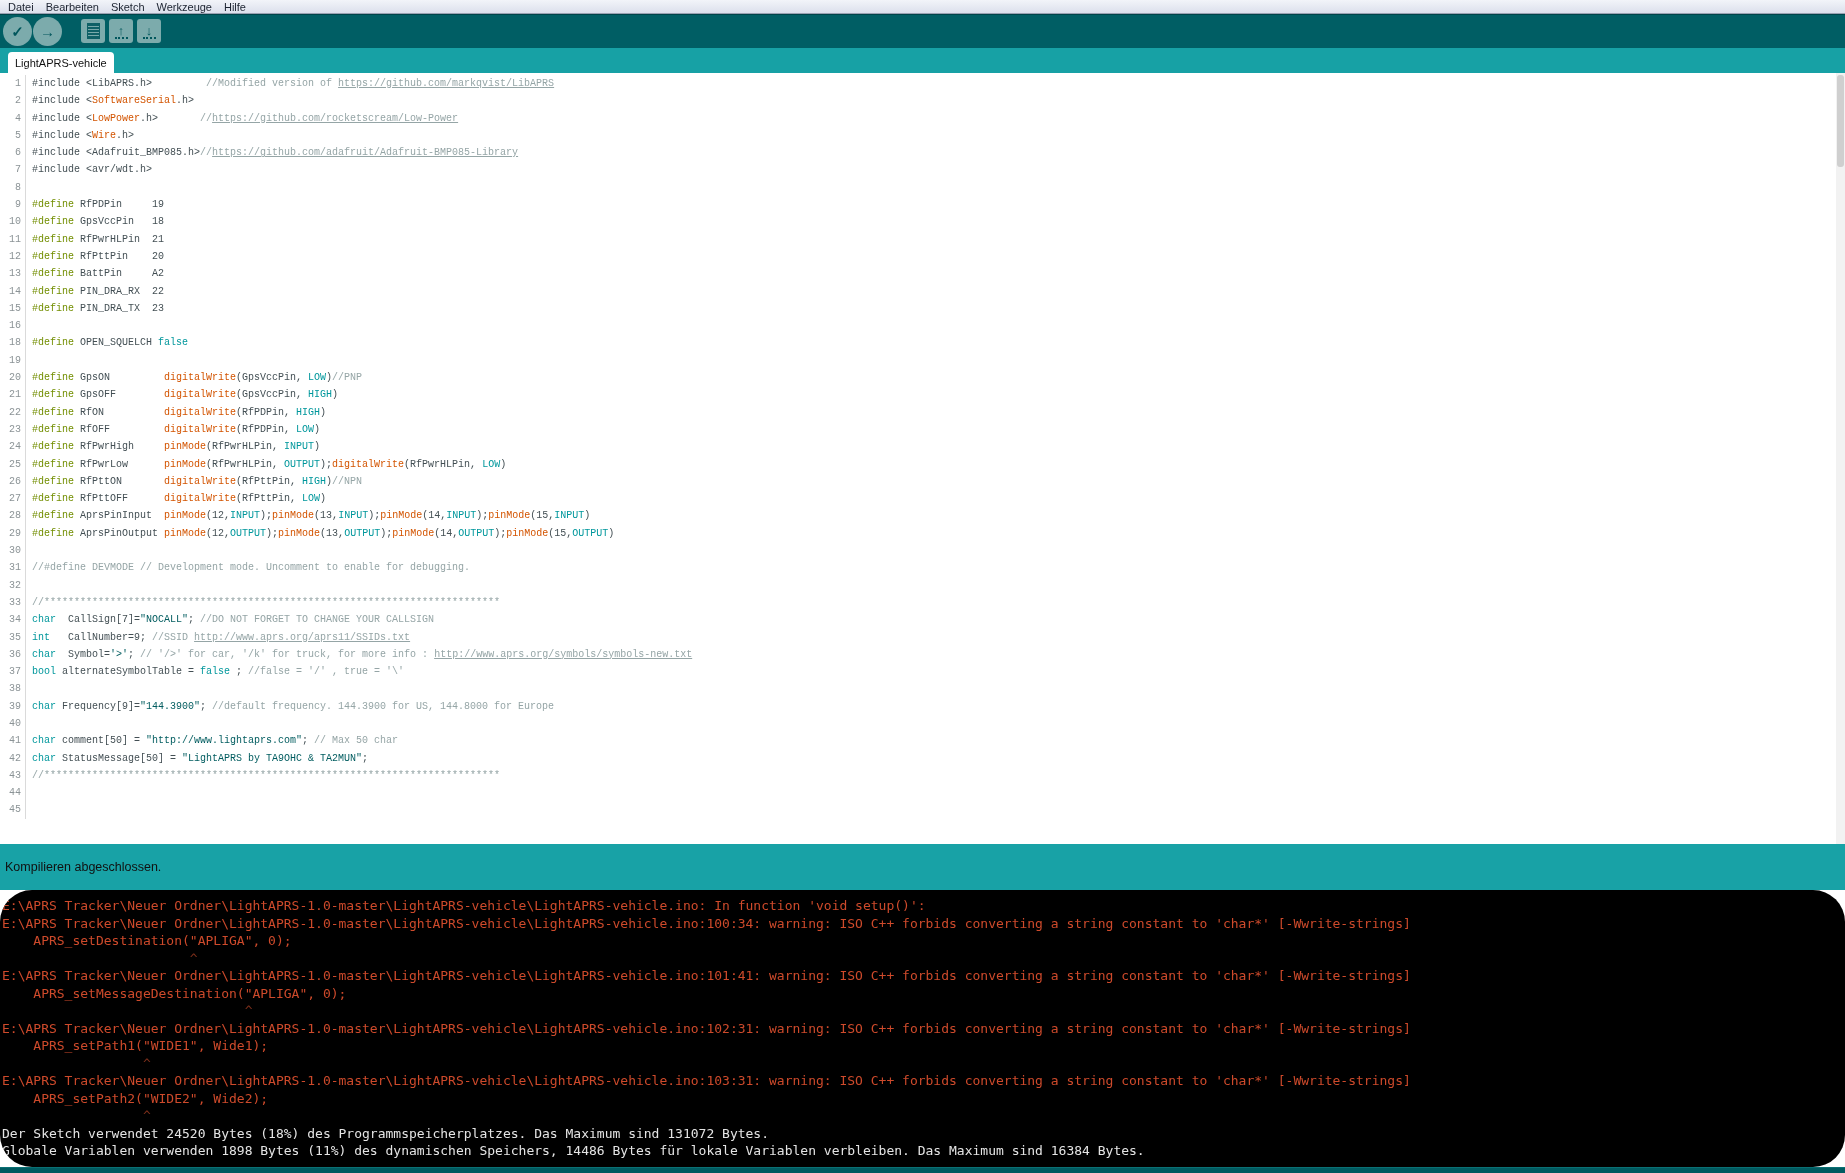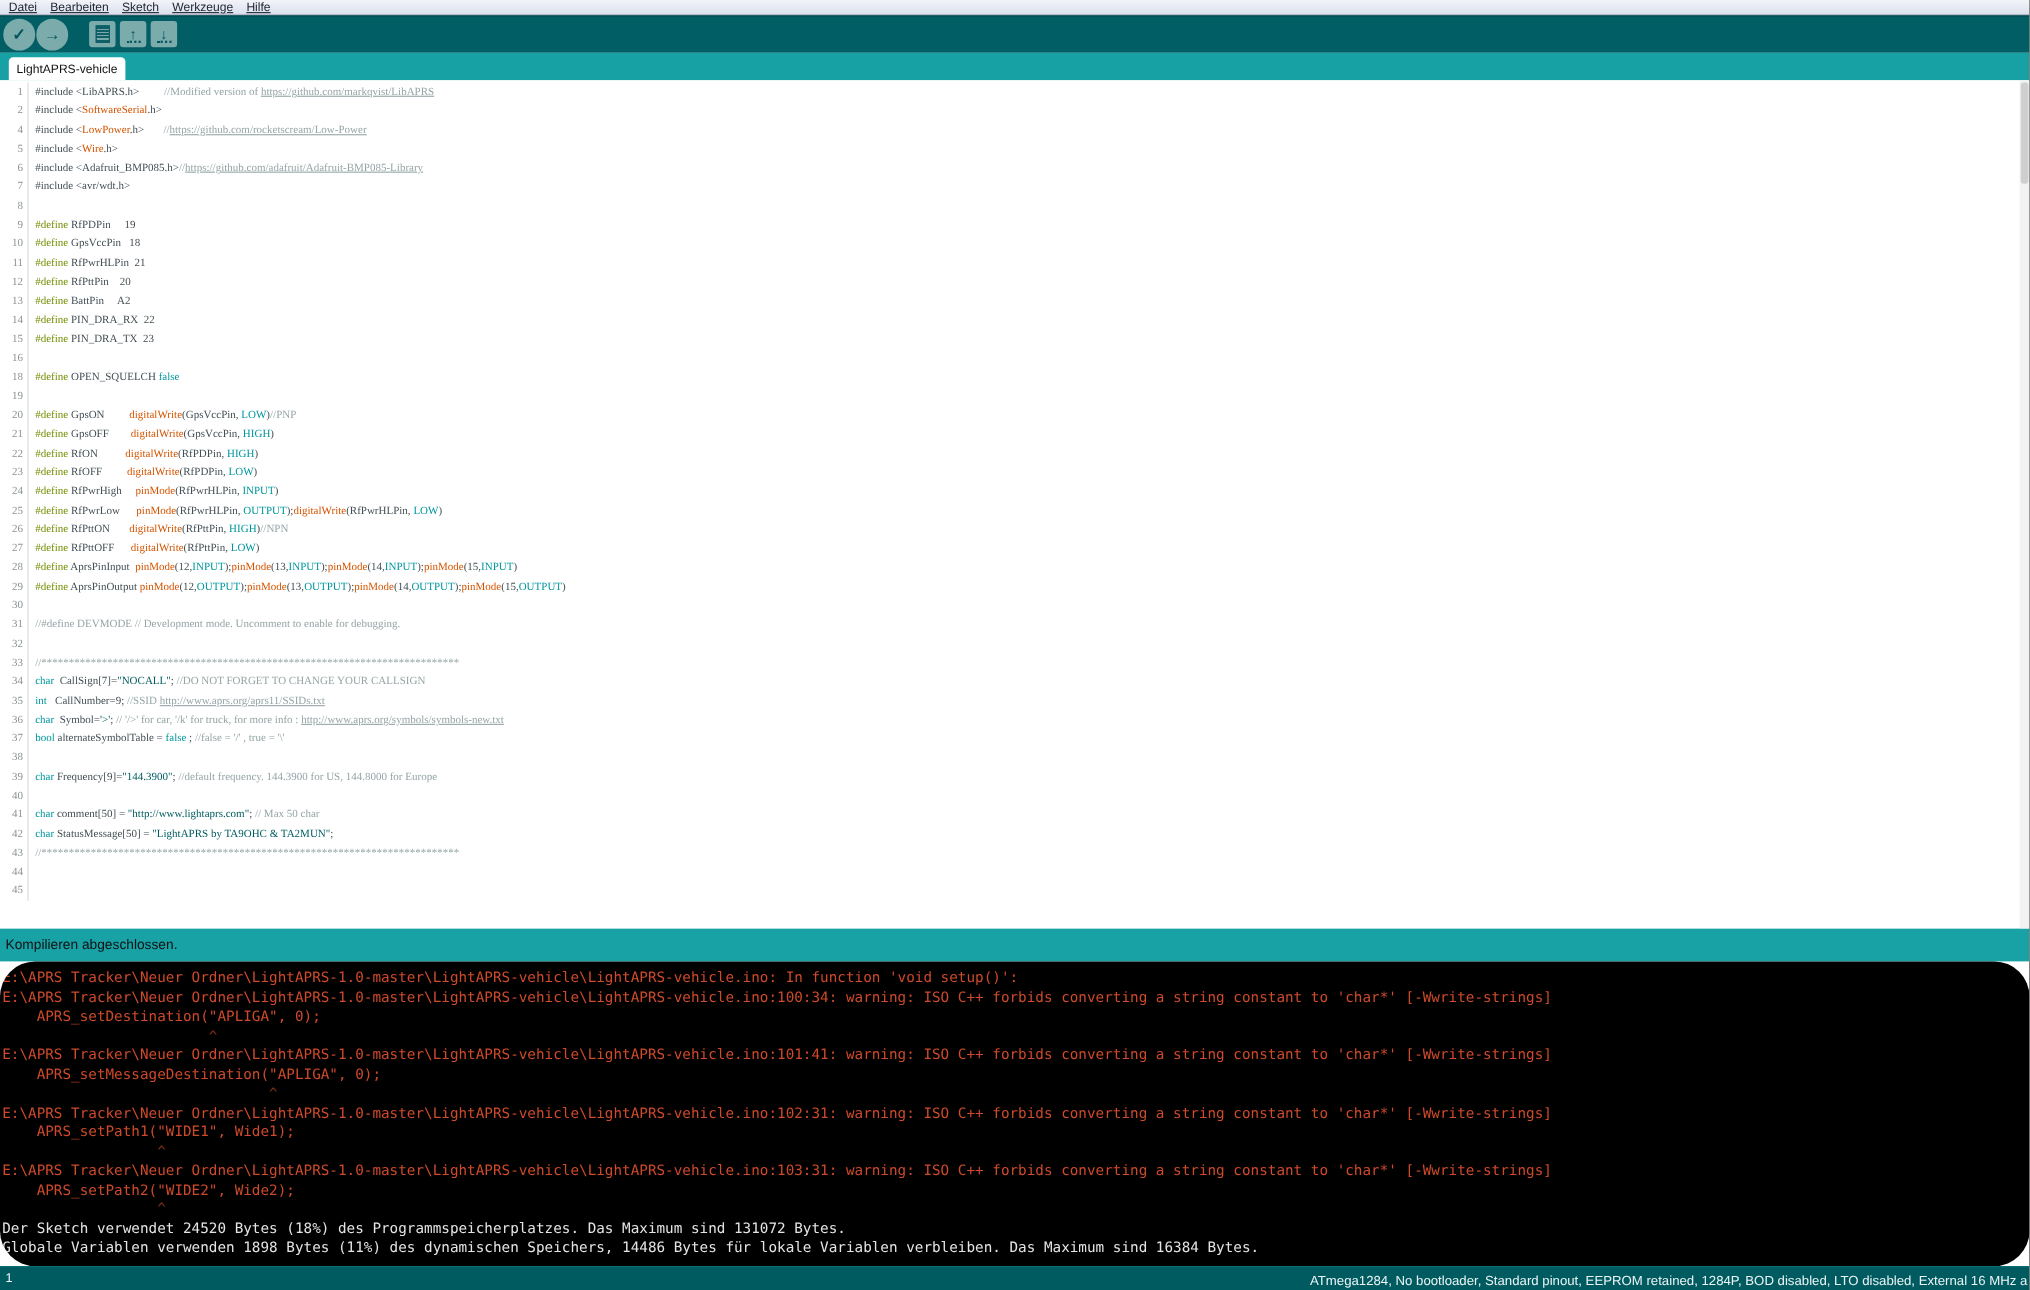--- a/index.html
+++ b/index.html
@@ -6,55 +6,55 @@
   .window {
     position:relative; width:1845px; height:1173px; overflow:hidden;
     font-family:"Liberation Sans", sans-serif; background:#fff;
   }
   
   .menubar {
     height:13px; background:linear-gradient(#F2F4F9,#DCE0EC);
     border-bottom:1px solid #99A1B2; display:flex; align-items:center;
     font-size:11px; color:#1c2330; padding-left:2px;
   }
-  .menubar span { padding:0 6px; cursor:default;text-decoration:underline; }
+  .menubar span { padding:0 6px; cursor:default; }
   
   .toolbar { height:33px; background:#005E64; border-top:1px solid #00444a; position:relative; }
   .tbtn { position:absolute; top:2px; background:#7CABAC; color:#00565C;
           display:flex; align-items:center; justify-content:center; cursor:pointer; }
   .tbtn.circle { width:29px; height:29px; border-radius:50%; }
   .tbtn.square { width:24px; height:24px; border-radius:3px; top:4px; }
   .tbtn .g { font-weight:bold; font-size:15px; line-height:1; }
   .tbtn .stack { display:flex; flex-direction:column; align-items:center; }
   .tbtn .tray { width:13px; border-bottom:2px dotted #00565C; margin-top:0px; }
   .sheet { width:11px; height:14px; background:#0E6066;
            background-image:repeating-linear-gradient(#0E6066 0 2px,#79a9aa 2px 3px); border:1px solid #0E6066; }
   
   .tabbar { height:25px; background:#17A1A5; position:relative; }
   .tab { position:absolute; left:8px; bottom:0; height:21px; background:#FFFFFF;
          border-radius:4px 4px 0 0; padding:0 7px; display:flex; align-items:center;
          font-size:11px; color:#111; cursor:pointer; }
   
   .editor { height:771px; background:#fff; overflow:hidden; position:relative; padding-top:2px; box-sizing:border-box; }
   .cl { white-space:pre; height:17.3px; line-height:17.3px;
-        font-family:Liberation Serif, serif; font-size:10px; }
+        font-family:Liberation Mono, monospace; font-size:10px; }
   .ln { display:inline-block; width:21px; text-align:right; padding-right:4px;
         border-right:1px solid #DADADA; color:#8B9396; }
   .ct { padding-left:6px; }
   .seg-t { color:#434F54; }
   .seg-k { color:#00979C; }
   .seg-s { color:#005C5F; }
   .seg-f { color:#D35400; }
   .seg-d { color:#728E00;margin-top:16px; }
   .seg-c { color:#95A5A6; }
   .seg-u { color:#95A5A6; text-decoration:underline; }
   .vscroll { position:absolute; right:0; top:0; width:9px; height:771px; background:#F2F2F2; }
   .vthumb { position:absolute; right:1px; top:2px; width:7px; height:92px; background:#CFCFCF; border-radius:3px; }
   
-  .statusbar { height:30px; background:#18A2A6; display:flex; align-items:center;
+  .statusbar { height:46px; background:#18A2A6; display:flex; align-items:center;
                font-size:12.5px; color:#111; padding-left:5px; box-sizing:border-box; }
   
   .console { height:277px; background:#000; overflow:hidden; box-sizing:border-box;
              padding:7px 0 0 2px;border-radius:32px; }
   .con-line { white-space:pre; line-height:17.5px;
               font-family:"DejaVu Sans Mono","Liberation Mono",monospace; font-size:13px; }
   .con-warn  { color:#CE4A2B; }
   .con-caret { color:#7E2F1B; }
   .con-info  { color:#E4E4E4; }
   

